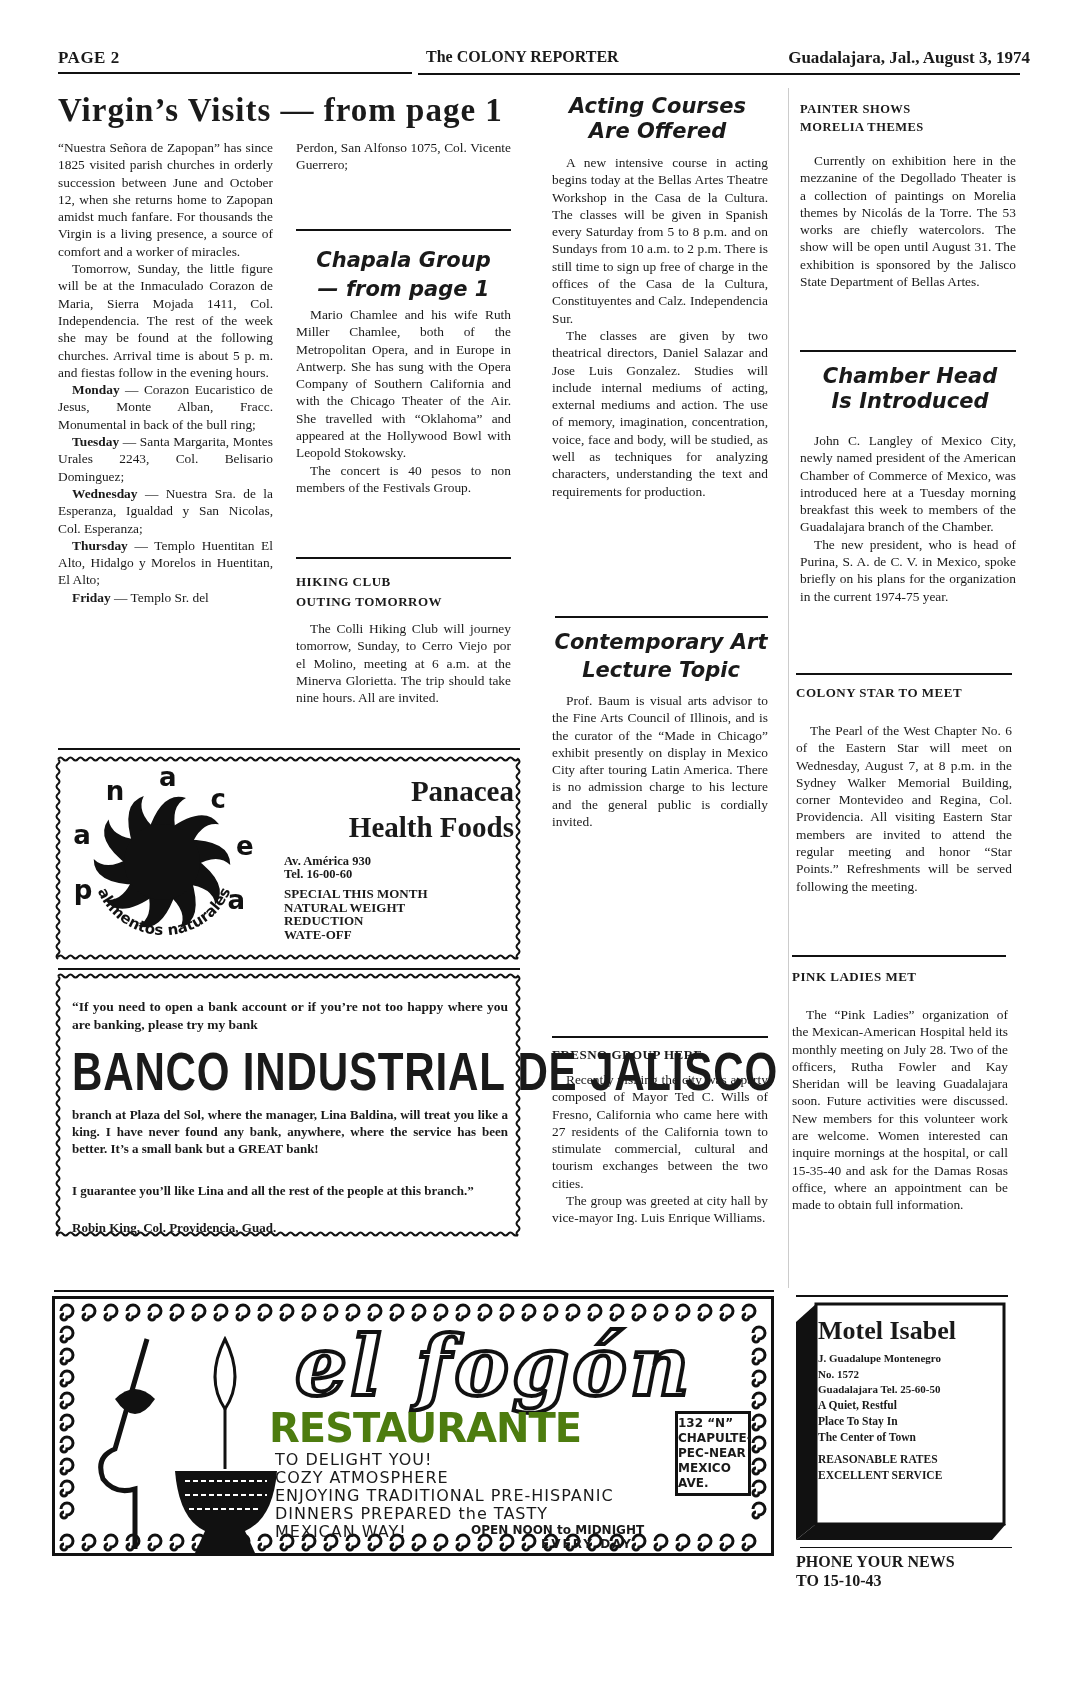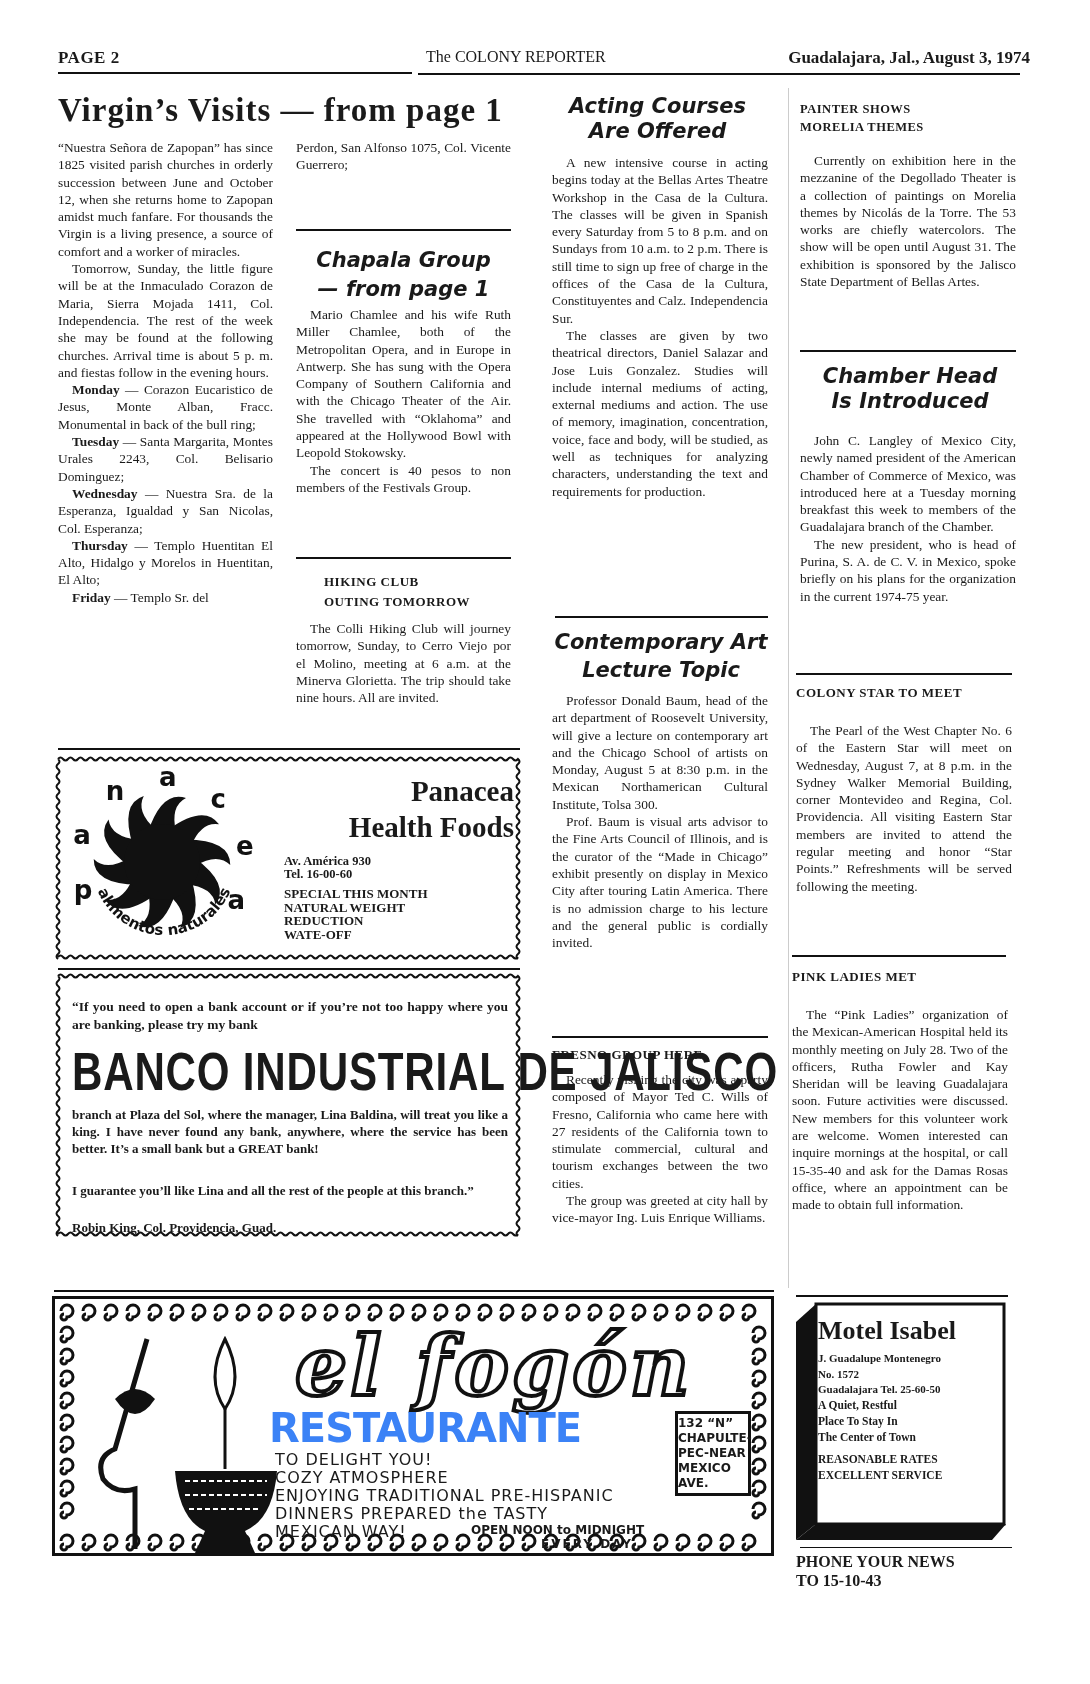--- a/index.html
+++ b/index.html
@@ -1,21 +1,21 @@
 <!DOCTYPE html>
 <html><head>
 <meta charset="utf-8">
 <style>
   html, body { margin: 0; padding: 0; background: #fff; }
   body { width: 1090px; height: 1684px; position: relative; overflow: hidden; color: #1a1a1a;
          font-family: "Liberation Serif", "DejaVu Serif", serif; }
   .abs { position: absolute; }
   .masthead { left: 58px; top: 48px; width: 972px; height: 26px; }
   .mh-page { position: absolute; left: 0; top: 0; font-weight: bold; font-size: 17px; letter-spacing: 0.5px; }
-  .mh-title { position: absolute; left: 368px; top: 0; font-weight: normal; font-size: 16px; }
+  .mh-title { position: absolute; left: 368px; top: 0; font-weight: bold; font-size: 16px; }
   .mh-date { position: absolute; right: 0; top: 0; font-weight: bold; font-size: 17px; }
   .rule { position: absolute; background: #111; height: 2px; }
   .txt { font-size: 13.4px; line-height: 17.3px; text-align: justify; }
   .txt p { margin: 0; text-indent: 14px; }
   .txt p.noind { text-indent: 0; }
   .hl-serif { font-family: "Liberation Serif", serif; font-weight: bold; }
   .hl-sans { font-family: "DejaVu Sans", "Liberation Sans", sans-serif; font-weight: bold; font-style: italic; text-align: center; }
   .hl-caps { font-family: "Liberation Serif", serif; font-weight: bold; font-size: 14px; letter-spacing: 0.5px; line-height: 18px; }
   .center { }
   .panacea-name { font-family: "Liberation Serif", serif; font-weight: 900; text-align: right; }
@@ -52,21 +52,21 @@
   <div>Chapala Group</div>
   <div>— from page 1</div>
 </div>
 <div class="abs txt" id="chapala-body" style="left:296px; top:306px; width:215px;">
     <p>Mario Chamlee and his wife Ruth Miller Chamlee, both of the Metropolitan Opera, and in Europe in Antwerp. She has sung with the Opera Company of Southern California and with the Chicago Theater of the Air. She travelled with “Oklahoma” and appeared at the Hollywood Bowl with Leopold Stokowsky.</p>
     <p>The concert is 40 pesos to non members of the Festivals Group.</p>
   </div>
 
 <div class="rule" style="left:296px; top:557px; width:215px;"></div>
 
-<div class="abs hl-caps" style="left:296px; top:572px; width:215px; font-size:13px; line-height:20px;margin-left:28px;">
+<div class="abs hl-caps" style="left:296px; top:572px; width:215px; font-size:13px; line-height:20px;">
   <div>HIKING CLUB</div>
   <div>OUTING TOMORROW</div>
 </div>
 <div class="abs txt" id="hiking-body" style="left:296px; top:620px; width:215px;">
     <p>The Colli Hiking Club will journey tomorrow, Sunday, to Cerro Viejo por el Molino, meeting at 6 a.m. at the Minerva Glorietta. The trip should take nine hours. All are invited.</p>
   </div>
 
 <div class="rule" style="left:58px; top:748px; width:462px;"></div>
 
 <div class="abs" style="left:54px; top:755px; width:468px; height:210px;">
@@ -139,21 +139,20 @@
     <p>The classes are given by two theatrical directors, Daniel Salazar and Jose Luis Gonzalez. Studies will include internal mediums of acting, external mediums and action. The use of memory, imagination, concentration, voice, face and body, will be studied, as well as techniques for analyzing characters, understanding the text and requirements for production.</p>
   </div>
 
 <div class="rule" style="left:555px; top:616px; width:213px;"></div>
 
 <div class="abs hl-sans" style="left:550px; top:628px; width:222px; font-size:21px; line-height:28px;">
   <div>Contemporary Art</div>
   <div>Lecture Topic</div>
 </div>
 <div class="abs txt" id="contemporary-body" style="left:552px; top:692px; width:216px;">
-    <p>Professor Donald Baum, head of the art department of Roosevelt University, will give a lecture on contemporary art and the Chicago School of artists on Monday, August 5 at 8:30 p.m. in the Mexican Northamerican Cultural Institute, Tolsa 300.</p>
     <p>Prof. Baum is visual arts advisor to the Fine Arts Council of Illinois, and is the curator of the “Made in Chicago” exhibit presently on display in Mexico City after touring Latin America. There is no admission charge to his lecture and the general public is cordially invited.</p>
   </div>
 
 <div class="rule" style="left:552px; top:1036px; width:216px;"></div>
 
 <div class="abs hl-caps" style="left:552px; top:1046px; width:216px; font-size:13px;">FRESNO GROUP HERE</div>
 <div class="abs txt" id="fresno-body" style="left:552px; top:1071px; width:216px;">
     <p>Recently visiting the city was a party composed of Mayor Ted C. Wills of Fresno, California who came here with 27 residents of the California town to stimulate commercial, cultural and tourism exchanges between the two cities.</p>
     <p>The group was greeted at city hall by vice-mayor Ing. Luis Enrique Williams.</p>
   </div>
@@ -284,21 +283,21 @@
     <path d="M 92 40 L 60 150 Q 40 158 48 180 Q 60 196 80 190 L 80 250" fill="none" stroke="#111" stroke-width="5"></path>
     <path d="M 60 100 Q 80 80 100 100 Q 80 130 60 100 Z" fill="#111"></path>
 
     <path d="M 170 40 Q 150 80 170 110 Q 190 80 170 40 Z" fill="none" stroke="#111" stroke-width="3"></path>
     <line x1="170" y1="110" x2="170" y2="170" stroke="#111" stroke-width="3"></line>
     <path d="M 120 172 L 222 172 Q 218 220 190 232 L 150 232 Q 124 220 120 172 Z" fill="#111"></path>
     <path d="M 130 182 L 212 182 M 130 196 L 212 196 M 134 210 L 206 210" stroke="#fff" stroke-width="2" stroke-dasharray="5 3"></path>
     <path d="M 150 232 L 140 254 L 200 254 L 190 232 Z" fill="#111"></path>
   </svg>
   <div class="abs" style="left:240px; top:22px; width:430px; font-family:'DejaVu Serif', serif; font-style:italic; font-weight:bold; font-size:82px; line-height:90px; color:#fff; -webkit-text-stroke:4px #111; letter-spacing:3px;">el fogón</div>
-  <div class="abs" style="left:214px; top:108px; font-family:'DejaVu Sans', sans-serif; font-weight:bold; font-size:40px; line-height:42px; color:#3b82f6; letter-spacing:-1px;">RESTAURANTE</div>
+  <div class="abs" style="left:214px; top:108px; font-family:'DejaVu Sans', sans-serif; font-weight:bold; font-size:40px; line-height:42px; color:#4d7c0f; letter-spacing:-1px;">RESTAURANTE</div>
   <div class="abs center" id="restaurant-address" style="left:620px; top:112px; width:70px; border:3px solid #111; font-family:'DejaVu Sans', sans-serif; font-weight:bold; font-size:12px; line-height:15px; padding:2px 0;">
       <div>132 “N”</div>
       <div>CHAPULTE-</div>
       <div>PEC-NEAR</div>
       <div>MEXICO</div>
       <div>AVE.</div>
     </div>
   <div class="abs" id="restaurant-lines" style="left:220px; top:152px; width:420px; font-family:'DejaVu Sans', sans-serif; font-size:16px; line-height:18px; letter-spacing:1px;">
       <div>TO DELIGHT YOU!</div>
       <div>COZY ATMOSPHERE</div>

